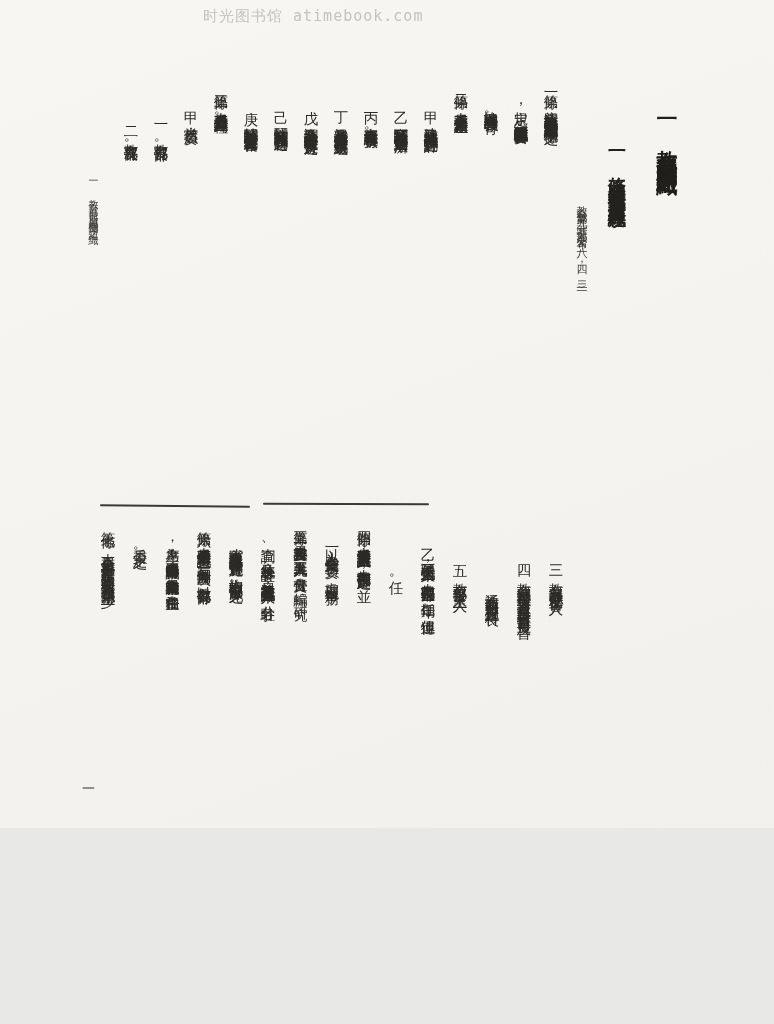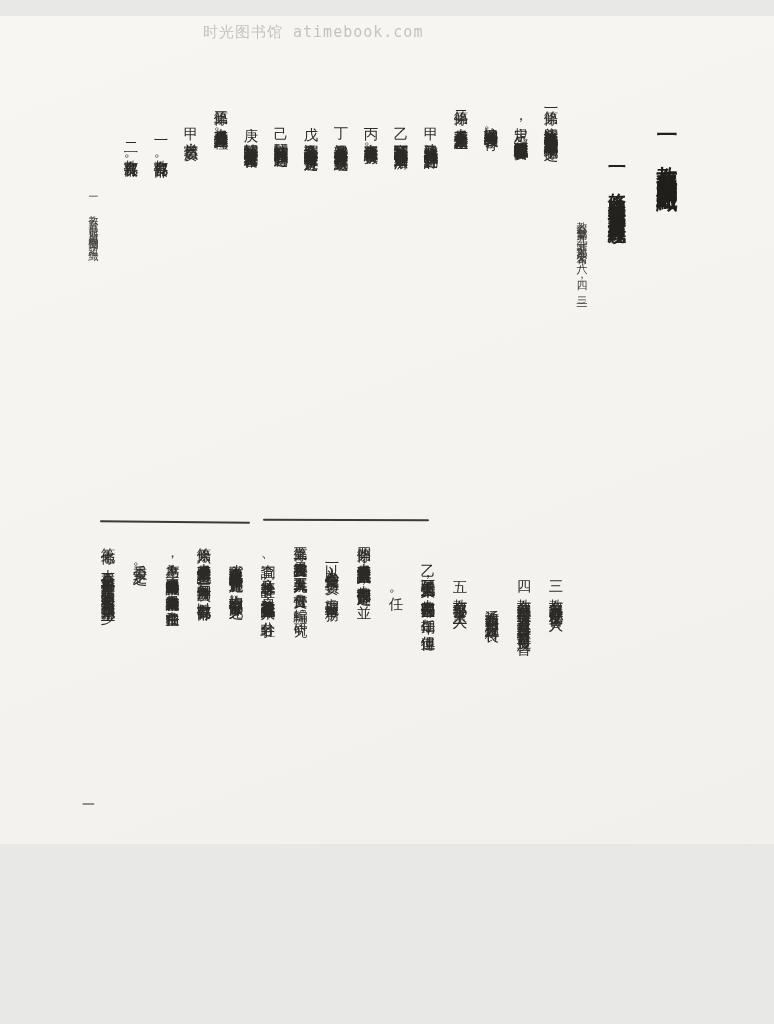--- a/index.html
+++ b/index.html
@@ -1,19 +1,19 @@
 <!DOCTYPE html>
 <html><head>
 <meta charset="utf-8">
 <style>
   html,body{margin:0;padding:0;background:#e8e8e6;}
   .page{
     position:relative;
     width:774px;height:828px;
-    margin:16px auto;
+    margin:0 auto;
     background:linear-gradient(160deg,#f7f6f3 0%,#f4f3ef 55%,#f1f0ec 100%);
     overflow:hidden;
     font-family:"Liberation Serif","DejaVu Serif",serif;
     color:#2d2b27;
   }
   .watermark{
     position:absolute;top:7px;left:203px;
     font-family:"DejaVu Sans Mono","Liberation Sans",monospace;
     font-size:15px;letter-spacing:1px;color:#c3c3c1;white-space:nowrap;
   }

